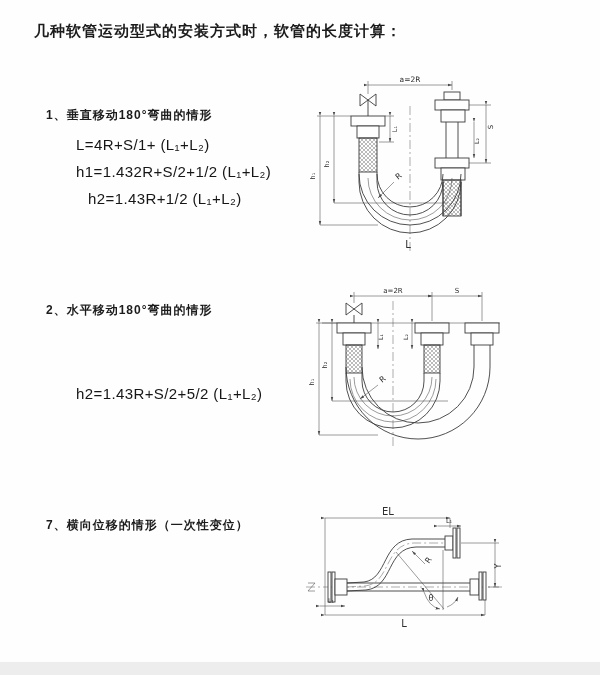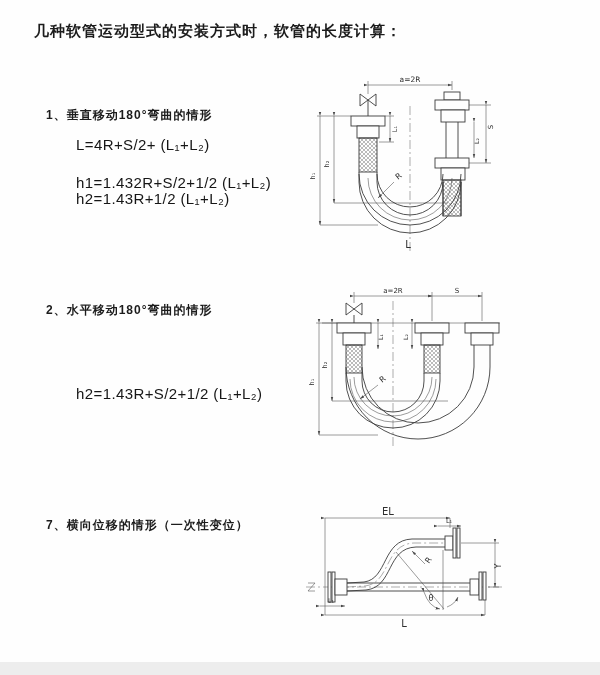--- a/index.html
+++ b/index.html
@@ -28,23 +28,23 @@
   .scan-shadow{position:absolute;left:0;right:0;bottom:0;height:13px;background:#ededed;}
 </style>
 </head>
 <body>
 
 <div class="page">
 
   <div class="doc-title">几种软管运动型式的安装方式时，软管的长度计算：</div>
 
   <div class="sec-heading" style="left:46px;top:107px">1、垂直移动180°弯曲的情形</div>
-  <div class="formula" style="left:76px;top:136px">L=4R+S/2+ (L₁+L₂)</div>
-  <div class="formula" style="left:76px;top:174px">h1=1.432R+S/2+1/2 (L₁+L₂)</div>
-  <div class="formula" style="left:76px;top:190px">h2=1.43R+1/2 (L₁+L₂)</div>
+  <div class="formula" style="left:76px;top:136px">L=4R+S/1+ (L₁+L₂)</div>
+  <div class="formula" style="left:76px;top:163px">h1=1.432R+S/2+1/2 (L₁+L₂)</div>
+  <div class="formula" style="left:88px;top:190px">h2=1.43R+1/2 (L₁+L₂)</div>
 
   <svg class="diagram" style="left:308px;top:70px" width="292" height="195" viewBox="0 0 292 195">
     <defs>
       <marker id="arr1" markerWidth="9" markerHeight="6" refX="8" refY="3" orient="auto">
         <path d="M0,0.6 L8,3 L0,5.4 Z" fill="#4a4a4a"></path>
       </marker>
       <pattern id="braid1" patternUnits="userSpaceOnUse" width="4" height="4">
         <path d="M0,4 L4,0 M0,0 L4,4" stroke="#6a6a6a" stroke-width="0.45"></path>
       </pattern>
     </defs>
@@ -103,21 +103,21 @@
       <path class="thin" d="M60,108 A42,42 0 0 0 144,108"></path>
     </g>
 
     <path class="dim" d="M86,112 L70,128" marker-end="url(#arr1)"></path>
     <text x="90" y="110" font-size="8" transform="rotate(-38 90 110)">R</text>
 
     <text x="100" y="178" font-size="10" text-anchor="middle">L</text>
   </svg>
 
   <div class="sec-heading" style="left:46px;top:302px">2、水平移动180°弯曲的情形</div>
-  <div class="formula" style="left:76px;top:385px">h2=1.43R+S/2+1/2 (L₁+L₂)</div>
+  <div class="formula" style="left:76px;top:385px">h2=1.43R+S/2+5/2 (L₁+L₂)</div>
 
   <svg class="diagram" style="left:308px;top:283px" width="292" height="172" viewBox="0 0 292 172">
     <defs>
       <marker id="arr2" markerWidth="9" markerHeight="6" refX="8" refY="3" orient="auto">
         <path d="M0,0.6 L8,3 L0,5.4 Z" fill="#4a4a4a"></path>
       </marker>
       <pattern id="braid2" patternUnits="userSpaceOnUse" width="4" height="4">
         <path d="M0,4 L4,0 M0,0 L4,4" stroke="#6a6a6a" stroke-width="0.45"></path>
       </pattern>
     </defs>

